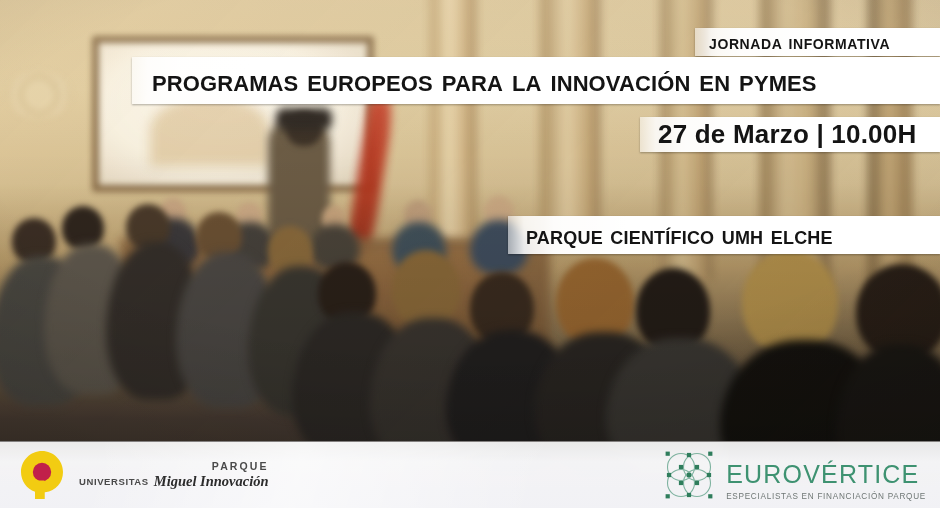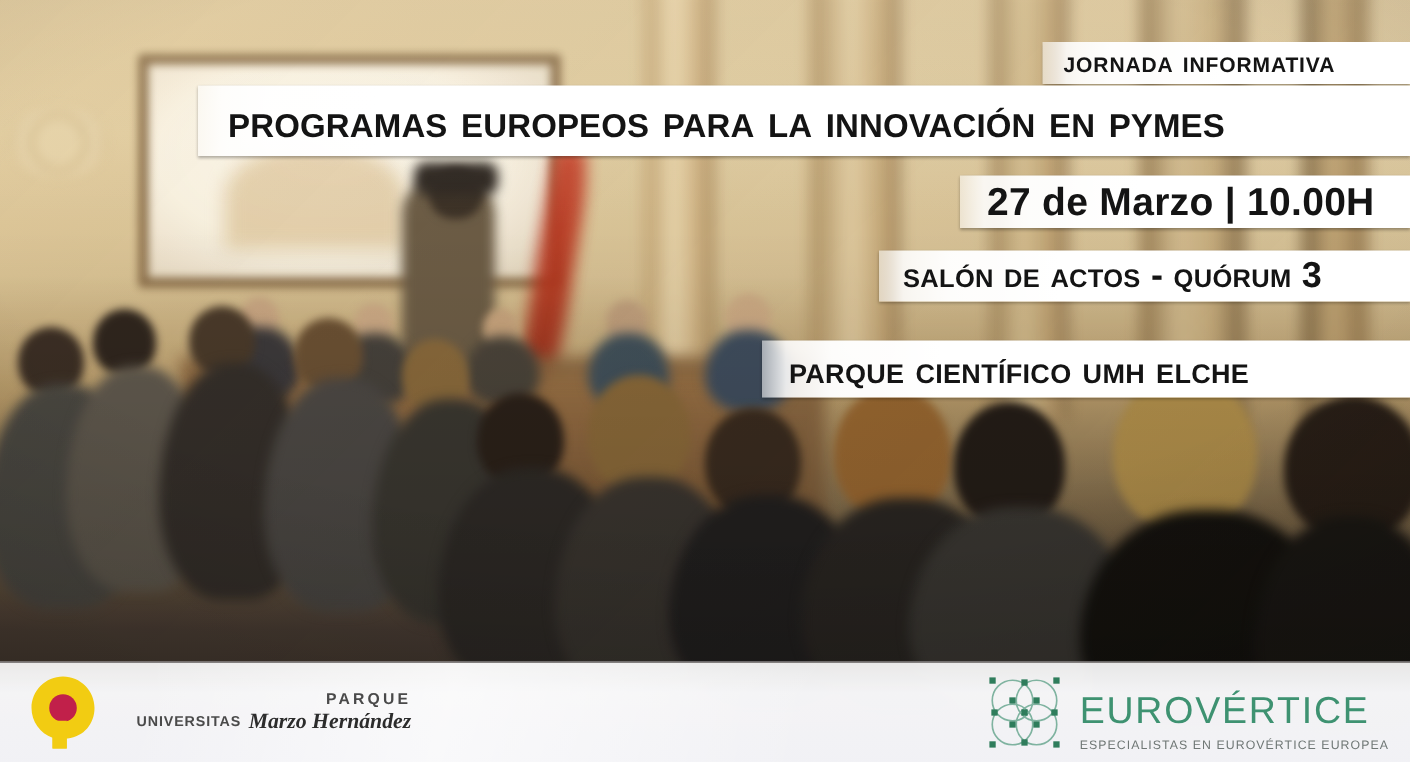--- a/index.html
+++ b/index.html
@@ -175,21 +175,21 @@
   #bar-date .txt { font-size: 26px; font-variant: normal; text-transform: none; }
 
   #bar-venue {
     left: 586px; top: 167px;
     right: 0; height: 34px;
     padding-left: 16px;
   }
   #bar-venue .txt { font-size: 24px; }
 
   #bar-place {
-    left: 508px; top: 227px;
+    left: 508px; top: 216px;
     right: 0; height: 38px;
     padding-left: 18px;
   }
   #bar-place .txt { font-size: 26px; }
 
   
   .footer {
     position: absolute;
     left: 0; right: 0; bottom: 0;
     height: 66px;
@@ -209,21 +209,21 @@
   
   .logo-umh {
     display: flex;
     align-items: center;
     margin-left: 18px;
     position: relative;
     z-index: 2;
   }
   .umh-mark { width: 48px; height: 52px; flex: 0 0 auto; }
   .umh-text {
-    margin-left: 25px;
+    margin-left: 13px;
     line-height: 1.18;
     color: #3a3a3a;
   }
   .umh-l1 {
     font-size: 10.5px; letter-spacing: 2.1px; font-weight: bold;
     text-align: right; color: #4a4a4a;
   }
   .umh-l2 {
     font-size: 11.5px; letter-spacing: 1.1px; font-weight: bold;
     color: #4a4a4a;
@@ -333,42 +333,39 @@
   </div>
 
   <div class="bar" id="bar-title">
     <span class="txt">Programas Europeos para la Innovación en pymes</span>
   </div>
 
   <div class="bar" id="bar-date">
     <span class="txt">27 de Marzo | 10.00H</span>
   </div>
 
-  <div class="bar" id="bar-venue">
-    <span class="txt">Salón de actos - quórum 3</span>
-  </div>
 
   <div class="bar" id="bar-place">
     <span class="txt">Parque científico UMH Elche</span>
   </div>
 
   <div class="footer">
     <div class="footer-sheen"></div>
 
     <div class="logo-umh">
       <svg class="umh-mark" viewBox="0 0 48 52">
         <path d="M24 2C12.4 2 3 11.4 3 23c0 9.1 5.8 16.9 14 19.8V50h9.5V43.3h.6C38 42.1 45 33.4 45 23 45 11.4 35.6 2 24 2z" fill="#f2cc12"></path>
         <circle cx="24" cy="23" r="9.2" fill="#c1204a"></circle>
         <path d="M17 31.5h9.5V50H17z" fill="#f2cc12"></path>
       </svg>
       <div class="umh-text">
         <div class="umh-l1">PARQUE</div>
         <div class="umh-l3">
           <span class="uni">UNIVERSITAS</span>
-          <span class="mh">Marzo Hernández</span>
+          <span class="mh">Miguel Innovación</span>
         </div>
       </div>
     </div>
 
     <div class="logo-euro">
       <svg class="euro-mark" viewBox="0 0 54 52">
         <g fill="none" stroke="#7fb3a0" stroke-width="1.1">
           <circle cx="19" cy="18" r="13.5"></circle>
           <circle cx="35" cy="18" r="13.5"></circle>
           <circle cx="19" cy="34" r="13.5"></circle>
@@ -385,18 +382,18 @@
           <rect x="44.9" y="23.9" width="4.2" height="4.2"></rect>
           <rect x="16.9" y="15.9" width="4.2" height="4.2"></rect>
           <rect x="32.9" y="15.9" width="4.2" height="4.2"></rect>
           <rect x="16.9" y="31.9" width="4.2" height="4.2"></rect>
           <rect x="32.9" y="31.9" width="4.2" height="4.2"></rect>
           <rect x="24.9" y="23.9" width="4.2" height="4.2"></rect>
         </g>
       </svg>
       <div class="euro-text">
         <div class="euro-name">EUROVÉRTICE</div>
-        <div class="euro-tag">ESPECIALISTAS EN EUROVÉRTICE EUROPEA</div>
+        <div class="euro-tag">ESPECIALISTAS EN FINANCIACIÓN PARQUE</div>
       </div>
     </div>
   </div>
 
 </div>
 
 </body></html>

